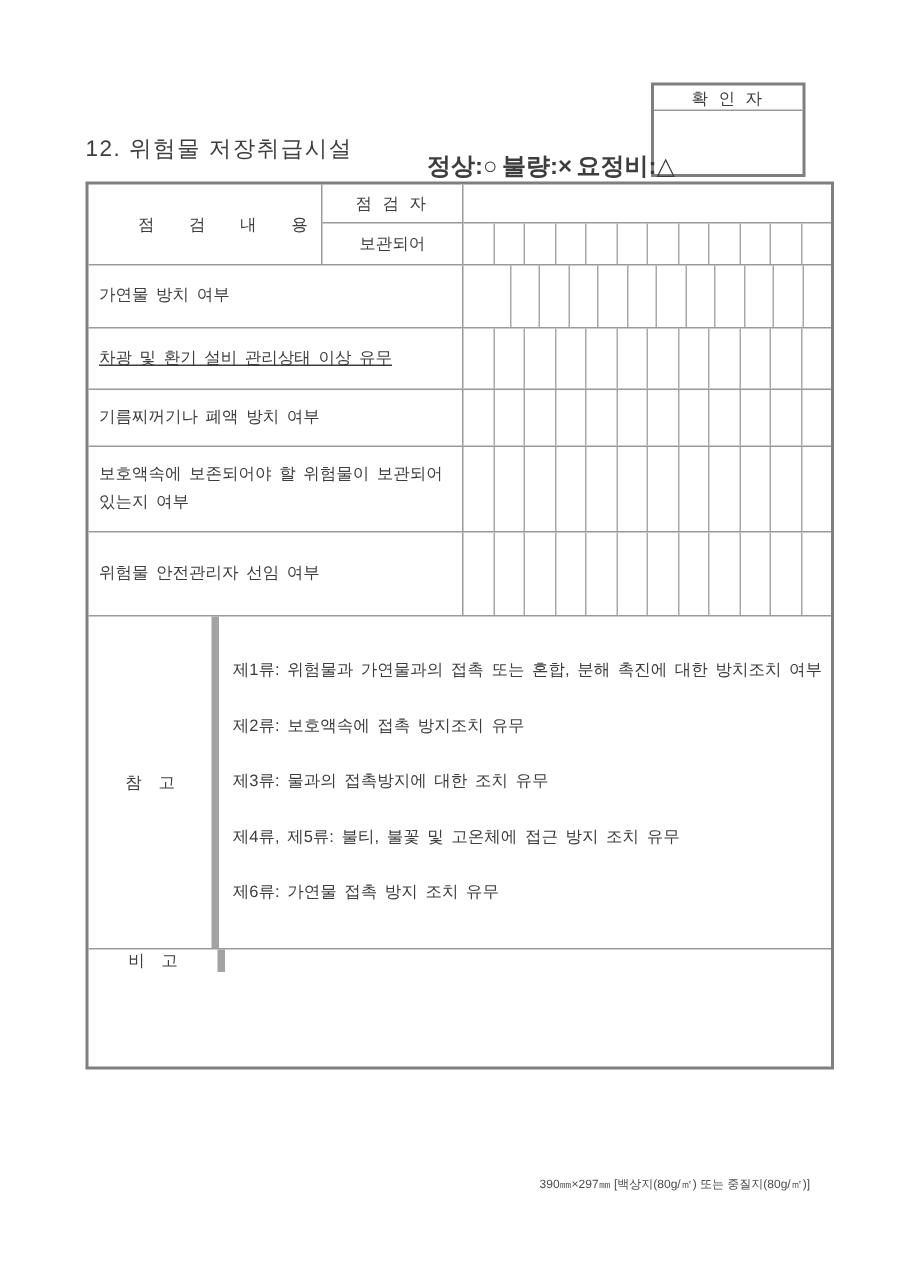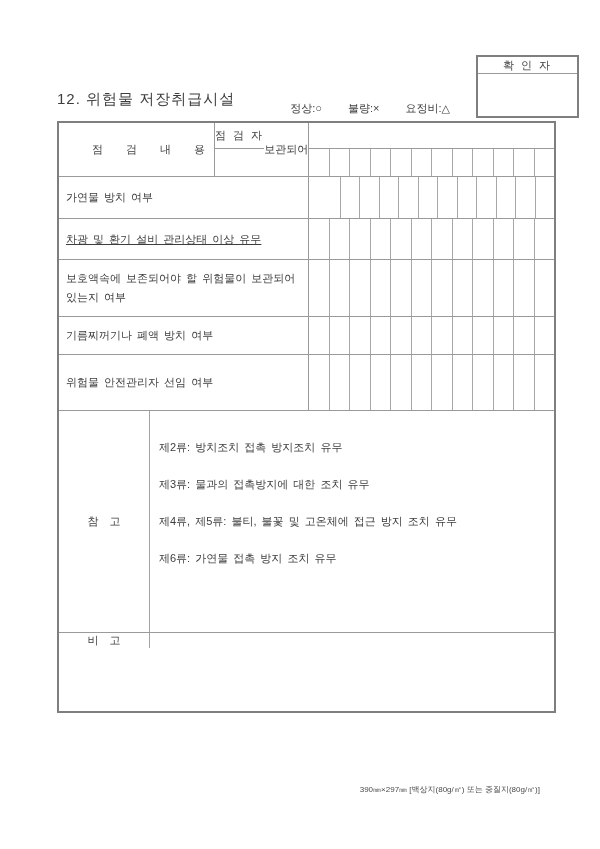--- a/index.html
+++ b/index.html
@@ -8,41 +8,41 @@
     position:relative;
     width:600px; height:849px;
     background:#ffffff;
     font-family:"Liberation Sans","DejaVu Sans",sans-serif;
     color:#3d3d3d;
     overflow:hidden;
   }
 
   
   .confirm-box {
-    position:absolute; left:476px; top:55px;
+    position:absolute; left:434px; top:55px;
     width:103px; height:63px;
     border:2px solid #7f7f7f;
     background:#fff;
   }
   .confirm-header {
     height:17px; border-bottom:1px solid #9a9a9a;
     display:flex; align-items:center; justify-content:center;
     font-size:11px; letter-spacing:2px; white-space:nowrap;
   }
   .confirm-body { height:42px; }
 
   
   .doc-title {
     position:absolute; left:57px; top:90px;
     font-size:15px; letter-spacing:1px; white-space:nowrap;
   }
   .legend {
     position:absolute; right:150px; top:101px;
-    display:flex; gap:26px;
-    font-size:11px; white-space:nowrap;
+    display:flex; gap:3px;
+    font-size:16px; white-space:nowrap;font-weight:bold;
   }
 
   
   .main-table {
     position:absolute; left:57px; top:121px;
     width:499px; height:592px;
     border:2px solid #7f7f7f;
     background:#fff;
     display:flex; flex-direction:column;
     font-size:11px;
@@ -50,21 +50,21 @@
   .trow { display:flex; border-bottom:1px solid #9a9a9a; }
   .trow:last-child { border-bottom:none;flex-direction:column; }
 
   
   .hdr-row { height:54px; }
   .hdr-content {
     width:156px; border-right:1px solid #9a9a9a;
     display:flex; align-items:center; justify-content:center;
     letter-spacing:10px; text-indent:10px; white-space:nowrap;padding-left:24px;
   }
-  .hdr-mid { width:94px; border-right:1px solid #9a9a9a; display:flex; }
+  .hdr-mid { width:94px; border-right:1px solid #9a9a9a; display:flex; flex-direction:column; }
   .hdr-inspector {
     height:26px; border-bottom:1px solid #9a9a9a;
     display:flex; align-items:center; justify-content:center;
     letter-spacing:2px; white-space:nowrap;
   }
   .hdr-date {
     flex:1; display:flex; align-items:center; justify-content:center; white-space:nowrap;
   }
   .hdr-right { flex:1; display:flex; flex-direction:column; }
   .hdr-inspector-cells { height:26px; border-bottom:1px solid #9a9a9a; }
@@ -84,21 +84,21 @@
   .r0 { height:42px;gap:12px; }
   .r1 { height:41px;text-decoration:underline; }
   .r2 { height:57px; }
   .r3 { height:38px; }
   .r4 { height:56px; }
 
   
   .ref-row { height:222px; }
   .rem-row { flex:1; }
   .section-label {
-    width:91px; border-right:1px solid #a3a3a3;
+    width:91px; border-right:5px solid #a3a3a3;
     display:flex; align-items:center; justify-content:center;
     letter-spacing:4px; text-indent:4px; white-space:nowrap;
   }
   .ref-body {
     flex:1; padding:30px 6px 0 9px;
     display:flex; flex-direction:column; gap:24px;
   }
   .ref-note { line-height:13px; word-spacing:2px; white-space:nowrap; }
   .rem-body { flex:1; }
 
@@ -182,40 +182,40 @@
           <div class="cell"></div>
           <div class="cell"></div>
           <div class="cell"></div>
           <div class="cell"></div>
           <div class="cell"></div>
           <div class="cell"></div>
           <div class="cell"></div>
         </div>
     </div>
 
+    <div class="trow r3">
+      <div class="row-label">기름찌꺼기나 폐액 방치 여부</div>
+      <div class="cell-strip">
+          <div class="cell"></div>
+          <div class="cell"></div>
+          <div class="cell"></div>
+          <div class="cell"></div>
+          <div class="cell"></div>
+          <div class="cell"></div>
+          <div class="cell"></div>
+          <div class="cell"></div>
+          <div class="cell"></div>
+          <div class="cell"></div>
+          <div class="cell"></div>
+          <div class="cell"></div>
+        </div>
+    </div>
+
     <div class="trow r2">
       <div class="row-label">보호액속에 보존되어야 할 위험물이 보관되어 있는지 여부</div>
-      <div class="cell-strip">
-          <div class="cell"></div>
-          <div class="cell"></div>
-          <div class="cell"></div>
-          <div class="cell"></div>
-          <div class="cell"></div>
-          <div class="cell"></div>
-          <div class="cell"></div>
-          <div class="cell"></div>
-          <div class="cell"></div>
-          <div class="cell"></div>
-          <div class="cell"></div>
-          <div class="cell"></div>
-        </div>
-    </div>
-
-    <div class="trow r3">
-      <div class="row-label">기름찌꺼기나 폐액 방치 여부</div>
       <div class="cell-strip">
           <div class="cell"></div>
           <div class="cell"></div>
           <div class="cell"></div>
           <div class="cell"></div>
           <div class="cell"></div>
           <div class="cell"></div>
           <div class="cell"></div>
           <div class="cell"></div>
           <div class="cell"></div>
@@ -239,21 +239,22 @@
           <div class="cell"></div>
           <div class="cell"></div>
           <div class="cell"></div>
           <div class="cell"></div>
         </div>
     </div>
 
     <div class="trow ref-row">
       <div class="section-label">참 고</div>
       <div class="ref-body">
-        <div class="ref-note">제2류: 방치조치 접촉 방지조치 유무</div>
+        <div class="ref-note">제1류: 위험물과 가연물과의 접촉 또는 혼합, 분해 촉진에 대한 방치조치 여부</div>
+        <div class="ref-note">제2류: 보호액속에 접촉 방지조치 유무</div>
         <div class="ref-note">제3류: 물과의 접촉방지에 대한 조치 유무</div>
         <div class="ref-note">제4류, 제5류: 불티, 불꽃 및 고온체에 접근 방지 조치 유무</div>
         <div class="ref-note">제6류: 가연물 접촉 방지 조치 유무</div>
       </div>
     </div>
 
     <div class="trow rem-row">
       <div class="section-label">비 고</div>
       <div class="rem-body"></div>
     </div>

